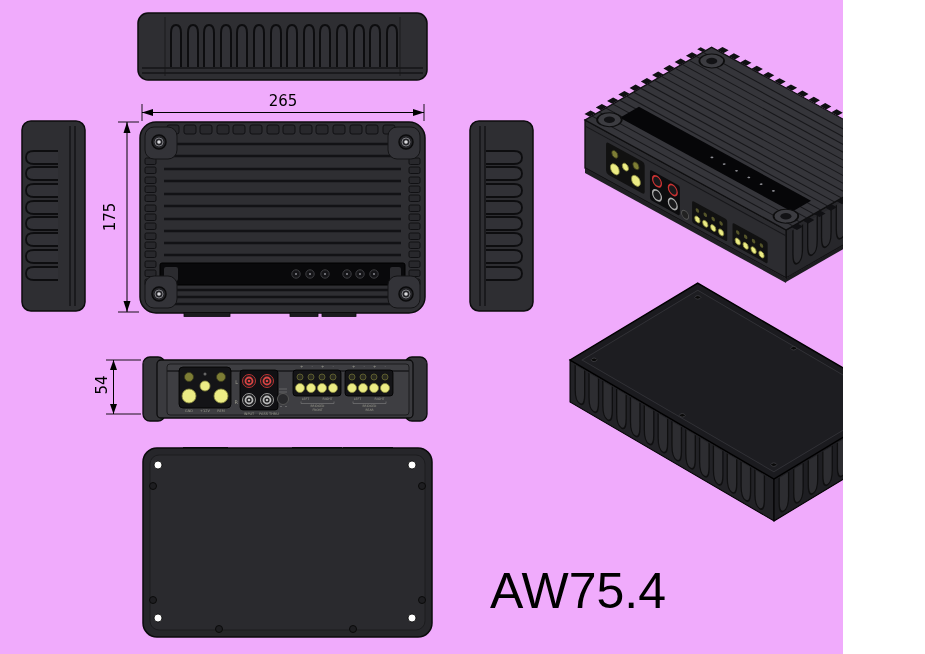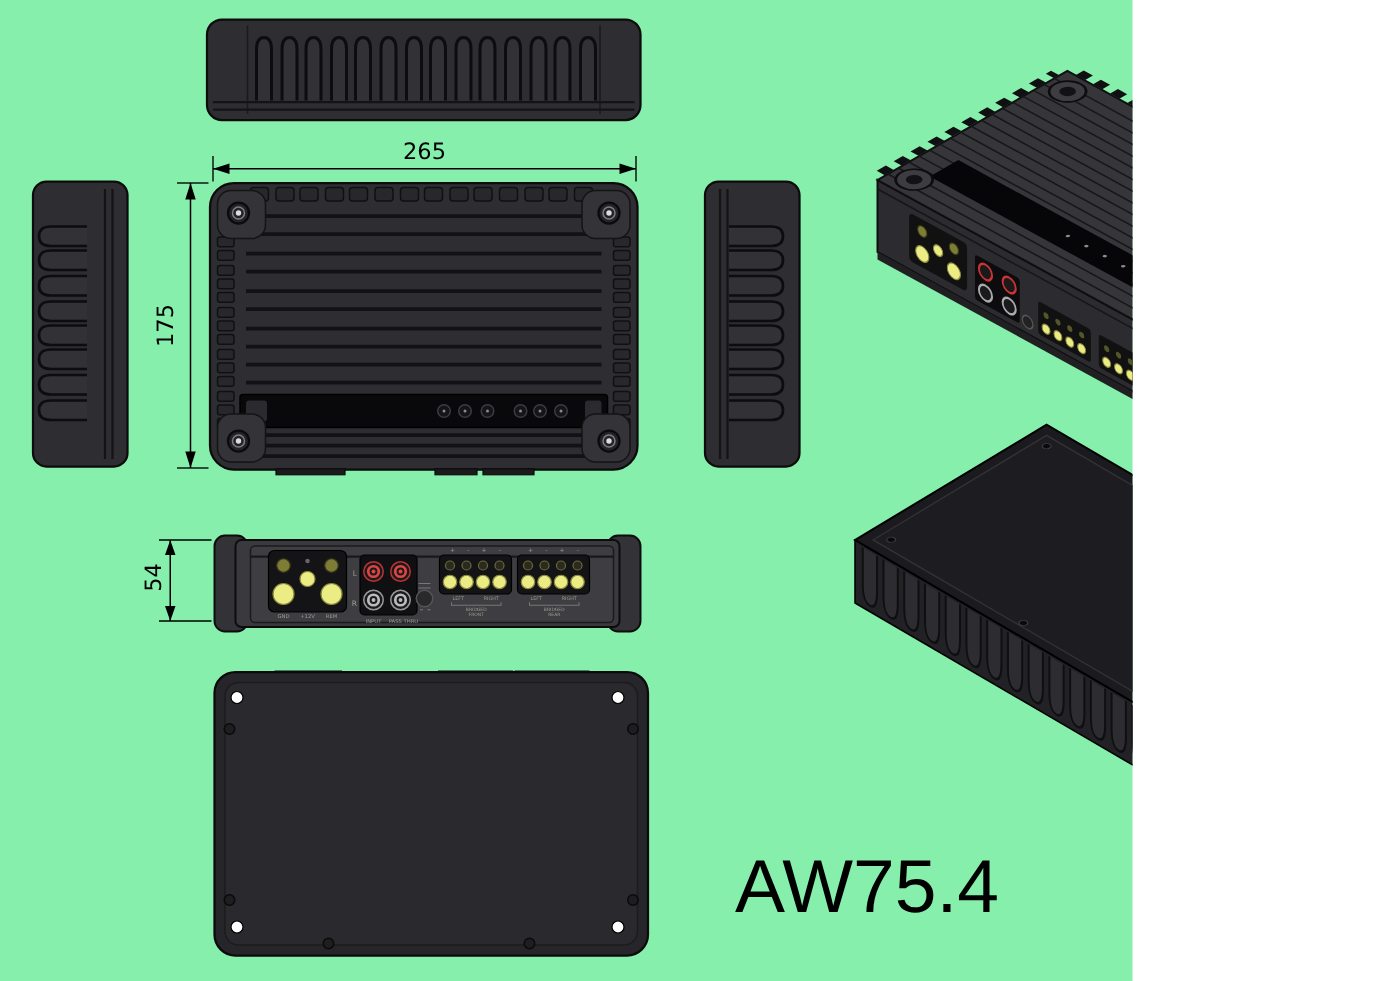--- a/index.html
+++ b/index.html
@@ -1,16 +1,16 @@
 <!DOCTYPE html>
 <html><head>
 <meta charset="utf-8">
 <style>
   html,body{margin:0;padding:0;background:#ffffff;}
-  .stage{position:relative;width:755px;height:654px;background:#86efac;overflow:hidden;
+  .stage{position:relative;width:843px;height:654px;background:#f0abfc;overflow:hidden;
          font-family:"DejaVu Sans",sans-serif;}
   svg{display:block}
   .dim-text{font-family:"DejaVu Sans",sans-serif;font-size:15px;fill:#000;}
   .model-text{font-family:"Liberation Sans",sans-serif;font-size:50px;fill:#000;}
   .tiny{font-family:"DejaVu Sans",sans-serif;fill:#9a9a8e;}
   .dimline{stroke:#000;stroke-width:1;}
   .tick{stroke:#000;stroke-width:0.9;}
   .arrow{fill:#000;}
   .body{fill:#2e2e32;stroke:#0c0c0d;stroke-width:1.5;}
   .finline{stroke:#121215;stroke-width:2.5;}

